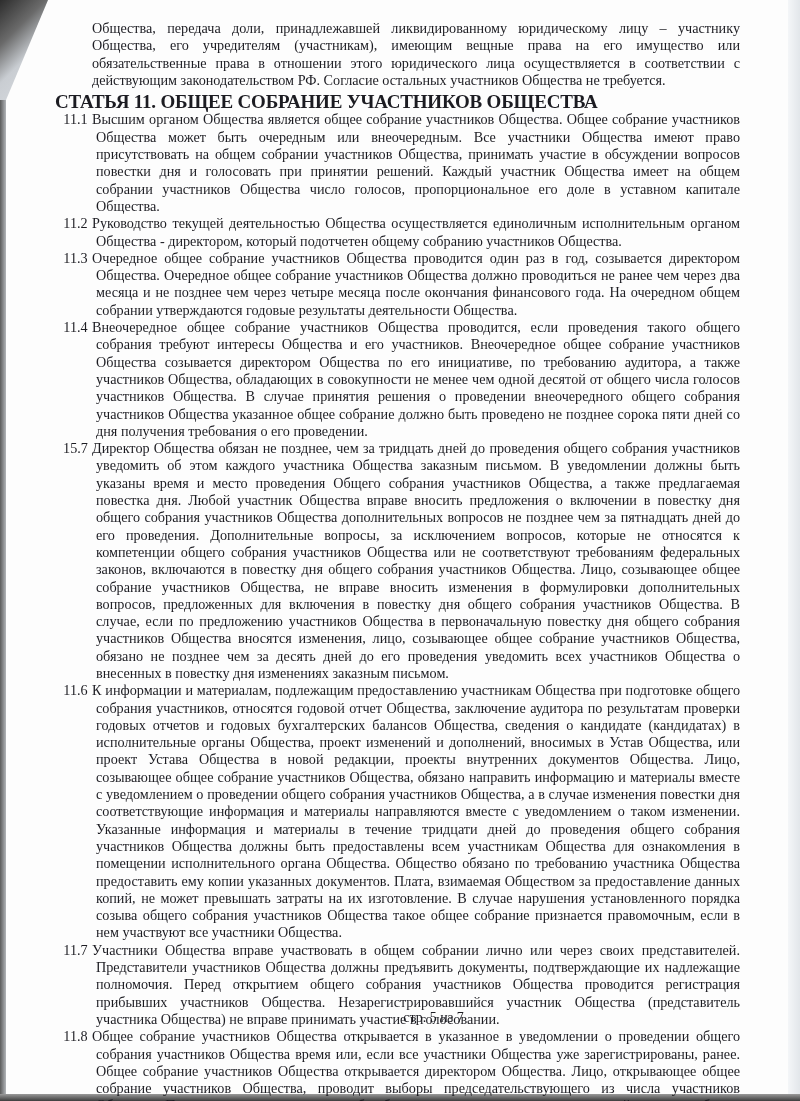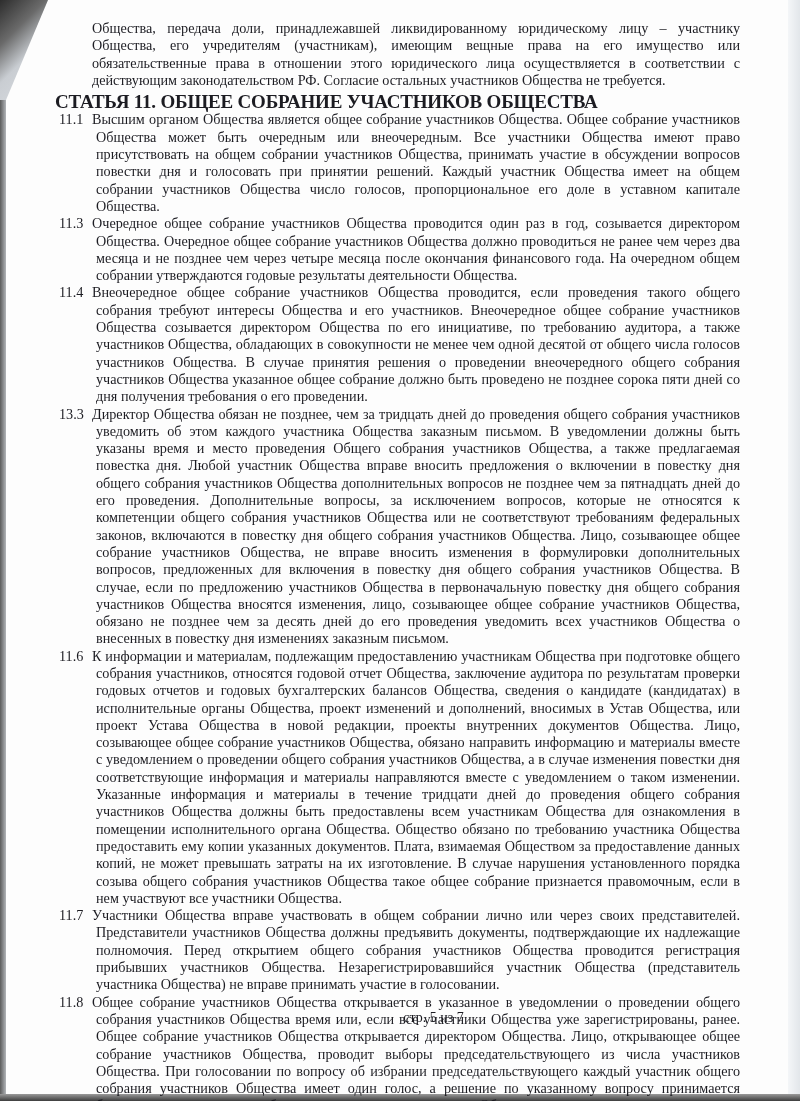--- a/index.html
+++ b/index.html
@@ -69,21 +69,21 @@
       margin: 0 0 1px 0;
       letter-spacing: -0.2px;
     }
     .clause {
       display: flex;
       margin: 0;
     }
     .clause-num {
       width: 33px;
       flex: 0 0 33px;
-      text-align: left;
+      text-align: center;
       padding-left: 4px;
     }
     .clause-text {
       flex: 1;
       text-indent: -4px;
       padding-left: 4px;
     }
     .page-number {
       position: absolute;
       left: 0;
@@ -106,29 +106,33 @@
 <div class="content">
   <p class="intro" style="margin-top:0">Общества, передача доли, принадлежавшей ликвидированному юридическому лицу – участнику Общества, его учредителям (участникам), имеющим вещные права на его имущество или обязательственные права в отношении этого юридического лица осуществляется в соответствии с действующим законодательством РФ. Согласие остальных участников Общества не требуется.</p>
 
   <h2 class="heading">СТАТЬЯ 11.  ОБЩЕЕ СОБРАНИЕ УЧАСТНИКОВ ОБЩЕСТВА</h2>
 
   <div class="clause">
     <span class="clause-num">11.1</span>
     <span class="clause-text">Высшим органом Общества является общее собрание участников Общества. Общее собрание участников Общества может быть очередным или внеочередным. Все участники Общества имеют право присутствовать на общем собрании участников Общества, принимать участие в обсуждении вопросов повестки дня и голосовать при принятии решений. Каждый участник Общества имеет на общем собрании участников Общества число голосов, пропорциональное его доле в уставном капитале Общества.</span>
   </div>
   <div class="clause">
+    <span class="clause-num">11.2</span>
+    <span class="clause-text">Руководство текущей деятельностью Общества осуществляется единоличным исполнительным органом Общества - директором, который подотчетен общему собранию участников Общества.</span>
+  </div>
+  <div class="clause">
     <span class="clause-num">11.3</span>
     <span class="clause-text">Очередное общее собрание участников Общества проводится один раз в год, созывается директором Общества. Очередное общее собрание участников Общества должно проводиться не ранее чем через два месяца и не позднее чем через четыре месяца после окончания финансового года. На очередном общем собрании утверждаются годовые результаты деятельности Общества.</span>
   </div>
   <div class="clause">
     <span class="clause-num">11.4</span>
     <span class="clause-text">Внеочередное общее собрание участников Общества проводится, если проведения такого общего собрания требуют интересы Общества и его участников. Внеочередное общее собрание участников Общества созывается директором Общества по его инициативе, по требованию аудитора, а также участников Общества, обладающих в совокупности не менее чем одной десятой от общего числа голосов участников Общества. В случае принятия решения о проведении внеочередного общего собрания участников Общества указанное общее собрание должно быть проведено не позднее сорока пяти дней со дня получения требования о его проведении.</span>
   </div>
   <div class="clause">
-    <span class="clause-num">13.3</span>
+    <span class="clause-num">15.7</span>
     <span class="clause-text">Директор Общества обязан не позднее, чем за тридцать дней до проведения общего собрания участников уведомить об этом каждого участника Общества заказным письмом. В уведомлении должны быть указаны время и место проведения Общего собрания участников Общества, а также предлагаемая повестка дня. Любой участник Общества вправе вносить предложения о включении в повестку дня общего собрания участников Общества дополнительных вопросов не позднее чем за пятнадцать дней до его проведения. Дополнительные вопросы, за исключением вопросов, которые не относятся к компетенции общего собрания участников Общества или не соответствуют требованиям федеральных законов, включаются в повестку дня общего собрания участников Общества. Лицо, созывающее общее собрание участников Общества, не вправе вносить изменения в формулировки дополнительных вопросов, предложенных для включения в повестку дня общего собрания участников Общества. В случае, если по предложению участников Общества в первоначальную повестку дня общего собрания участников Общества вносятся изменения, лицо, созывающее общее собрание участников Общества, обязано не позднее чем за десять дней до его проведения уведомить всех участников Общества о внесенных в повестку дня изменениях заказным письмом.</span>
   </div>
   <div class="clause">
     <span class="clause-num">11.6</span>
     <span class="clause-text">К информации и материалам, подлежащим предоставлению участникам Общества при подготовке общего собрания участников, относятся годовой отчет Общества, заключение аудитора по результатам проверки годовых отчетов и годовых бухгалтерских балансов Общества, сведения о кандидате (кандидатах) в исполнительные органы Общества, проект изменений и дополнений, вносимых в Устав Общества, или проект Устава Общества в новой редакции, проекты внутренних документов Общества. Лицо, созывающее общее собрание участников Общества, обязано направить информацию и материалы вместе с уведомлением о проведении общего собрания участников Общества, а в случае изменения повестки дня соответствующие информация и материалы направляются вместе с уведомлением о таком изменении. Указанные информация и материалы в течение тридцати дней до проведения общего собрания участников Общества должны быть предоставлены всем участникам Общества для ознакомления в помещении исполнительного органа Общества. Общество обязано по требованию участника Общества предоставить ему копии указанных документов. Плата, взимаемая Обществом за предоставление данных копий, не может превышать затраты на их изготовление. В случае нарушения установленного порядка созыва общего собрания участников Общества такое общее собрание признается правомочным, если в нем участвуют все участники Общества.</span>
   </div>
   <div class="clause">
     <span class="clause-num">11.7</span>
     <span class="clause-text">Участники Общества вправе участвовать в общем собрании лично или через своих представителей. Представители участников Общества должны предъявить документы, подтверждающие их надлежащие полномочия. Перед открытием общего собрания участников Общества проводится регистрация прибывших участников Общества. Незарегистрировавшийся участник Общества (представитель участника Общества) не вправе принимать участие в голосовании.</span>
   </div>

